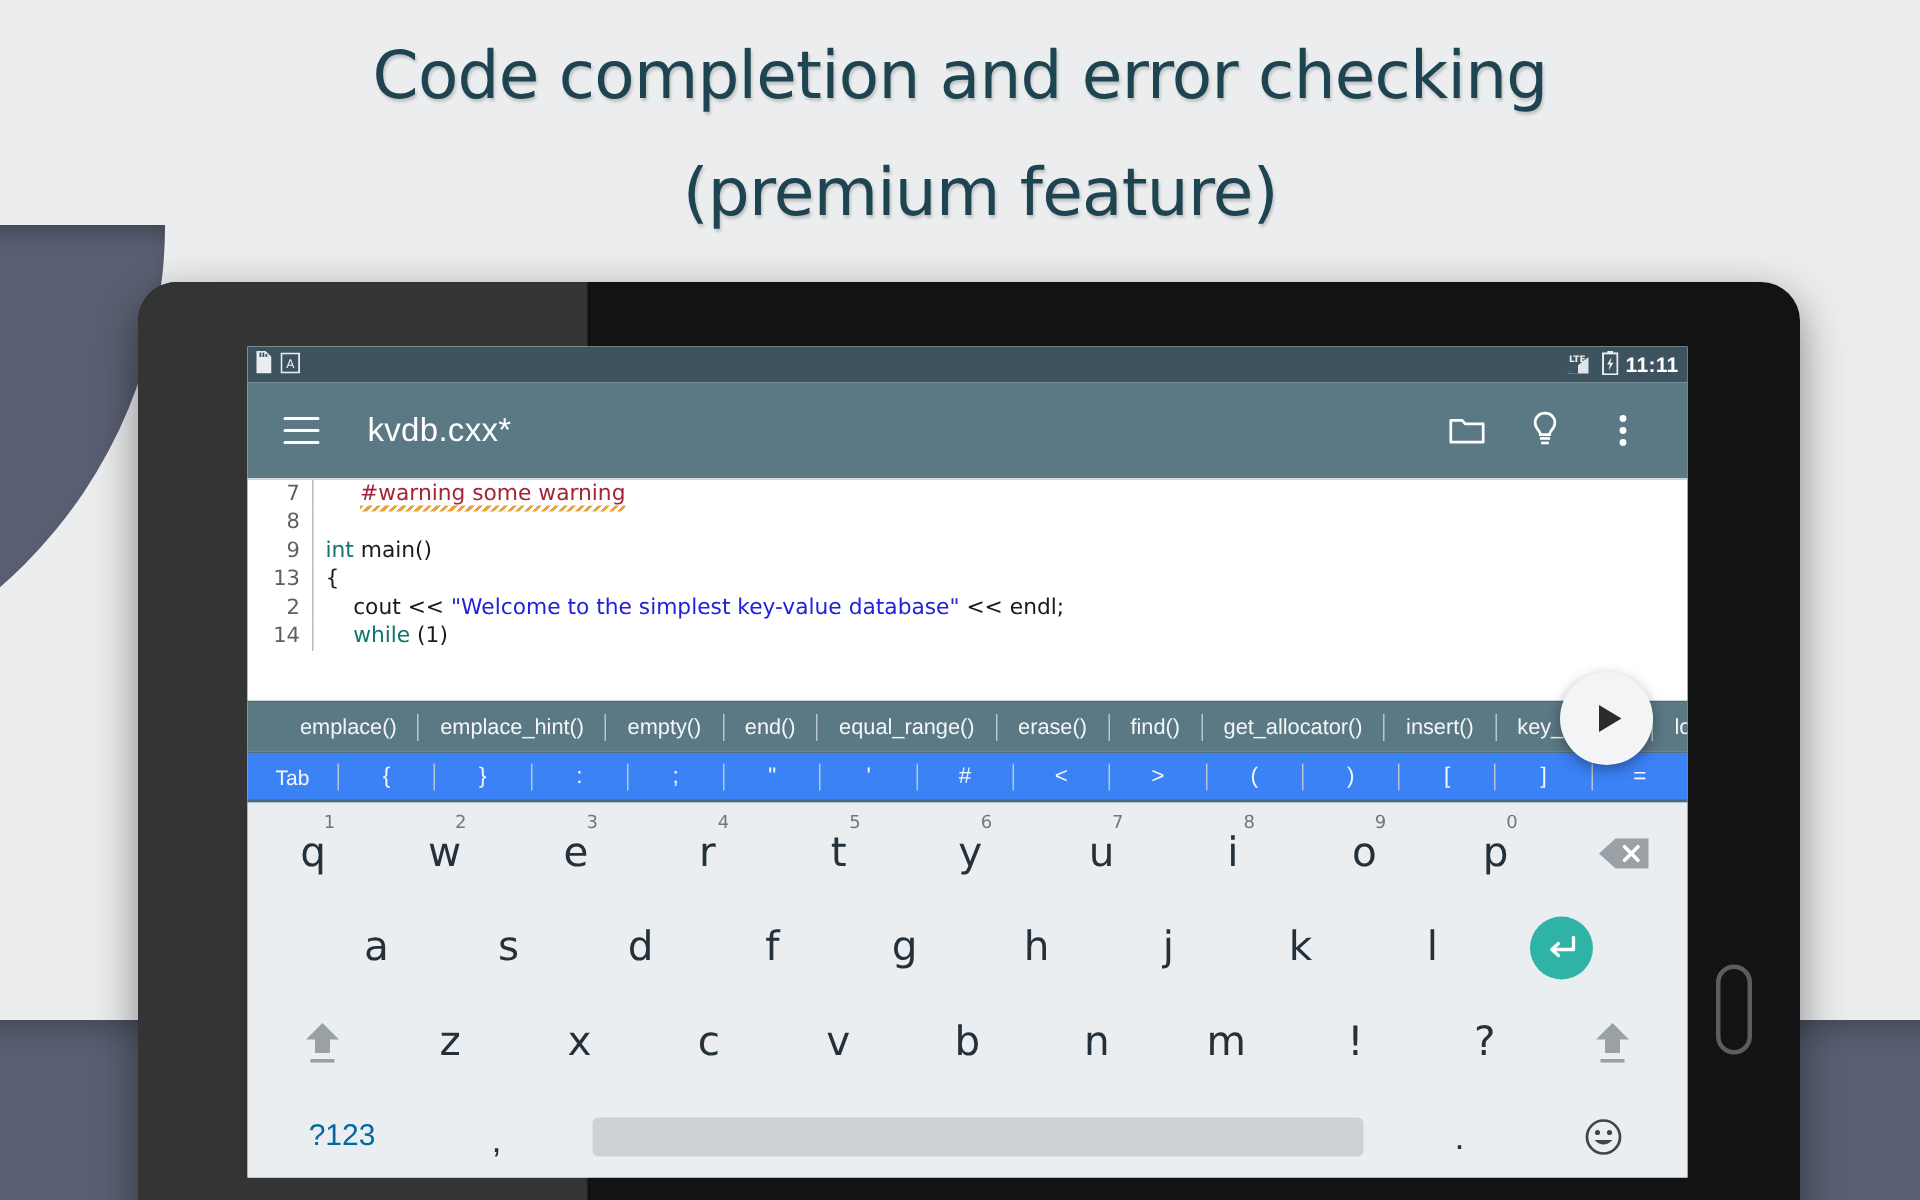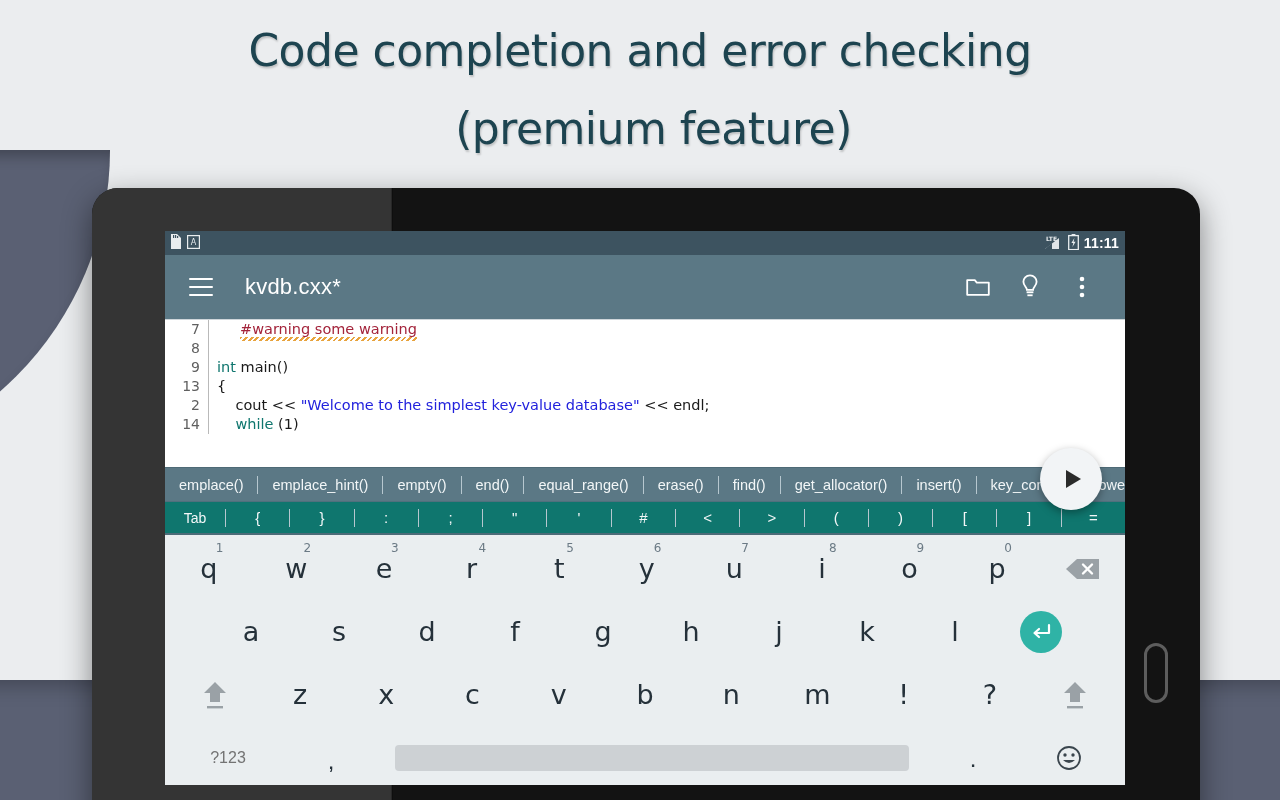--- a/index.html
+++ b/index.html
@@ -152,34 +152,35 @@
 
   
   .compbar {
     height: 34px;
     background: #5b7885;
     display: flex;
     align-items: center;
     overflow: hidden;
     color: #fff;
     border-top: 1px solid #4e6a76;
+    padding-left: 21px;
   }
   .comp-item {
     padding: 0 14px;
     font-size: 14.5px;
     white-space: nowrap;
     cursor: pointer;
     color: #f2f6f7;
   }
   .sep { width: 1px; height: 18px; background: #b6c7cf; flex: 0 0 1px; }
 
   
   .symbar {
     height: 34px;
-    background: #0f766e;
+    background: #3b82f6;
     display: flex;
     align-items: center;
     color: #fff;
     border-top: 1px solid #50707d;
     border-bottom: 2px solid #4c6b78;
   }
   .sym-item {
     flex: 1 1 0;
     text-align: center;
     font-size: 15px;
@@ -256,21 +257,21 @@
   }
   .shiftkey { flex: 0 0 84px; display: flex; align-items: center; justify-content: center; cursor: pointer; }
   .spacebar {
     flex: 1 1 auto;
     height: 26px;
     background: #cdd1d4;
     border-radius: 4px;
     margin: 0 16px;
     cursor: pointer;
   }
-  .k123 { flex: 0 0 110px; font-size: 16px; color: #737373; display:flex; align-items:center; justify-content:center; cursor:pointer;text-align:center; }
+  .k123 { flex: 0 0 110px; font-size: 20px; color: #0369a1; display:flex; align-items:center; justify-content:center; cursor:pointer;text-align:center; }
   .kcomma { flex: 0 0 96px; font-size: 24px; color: #25313a; display:flex; align-items:flex-start; justify-content:center; padding-top:6px; cursor:pointer;}
   .kperiod { flex: 0 0 96px; font-size: 24px; color: #25313a; display:flex; align-items:flex-start; justify-content:center; padding-top:2px; cursor:pointer;}
   .kemoji { flex: 0 0 96px; display:flex; align-items:center; justify-content:center; cursor:pointer; }
 </style>
 </head>
 <body>
 
 <div id="stage">
   <div class="bg-slate"></div>
   <div class="bg-sheet"></div>

